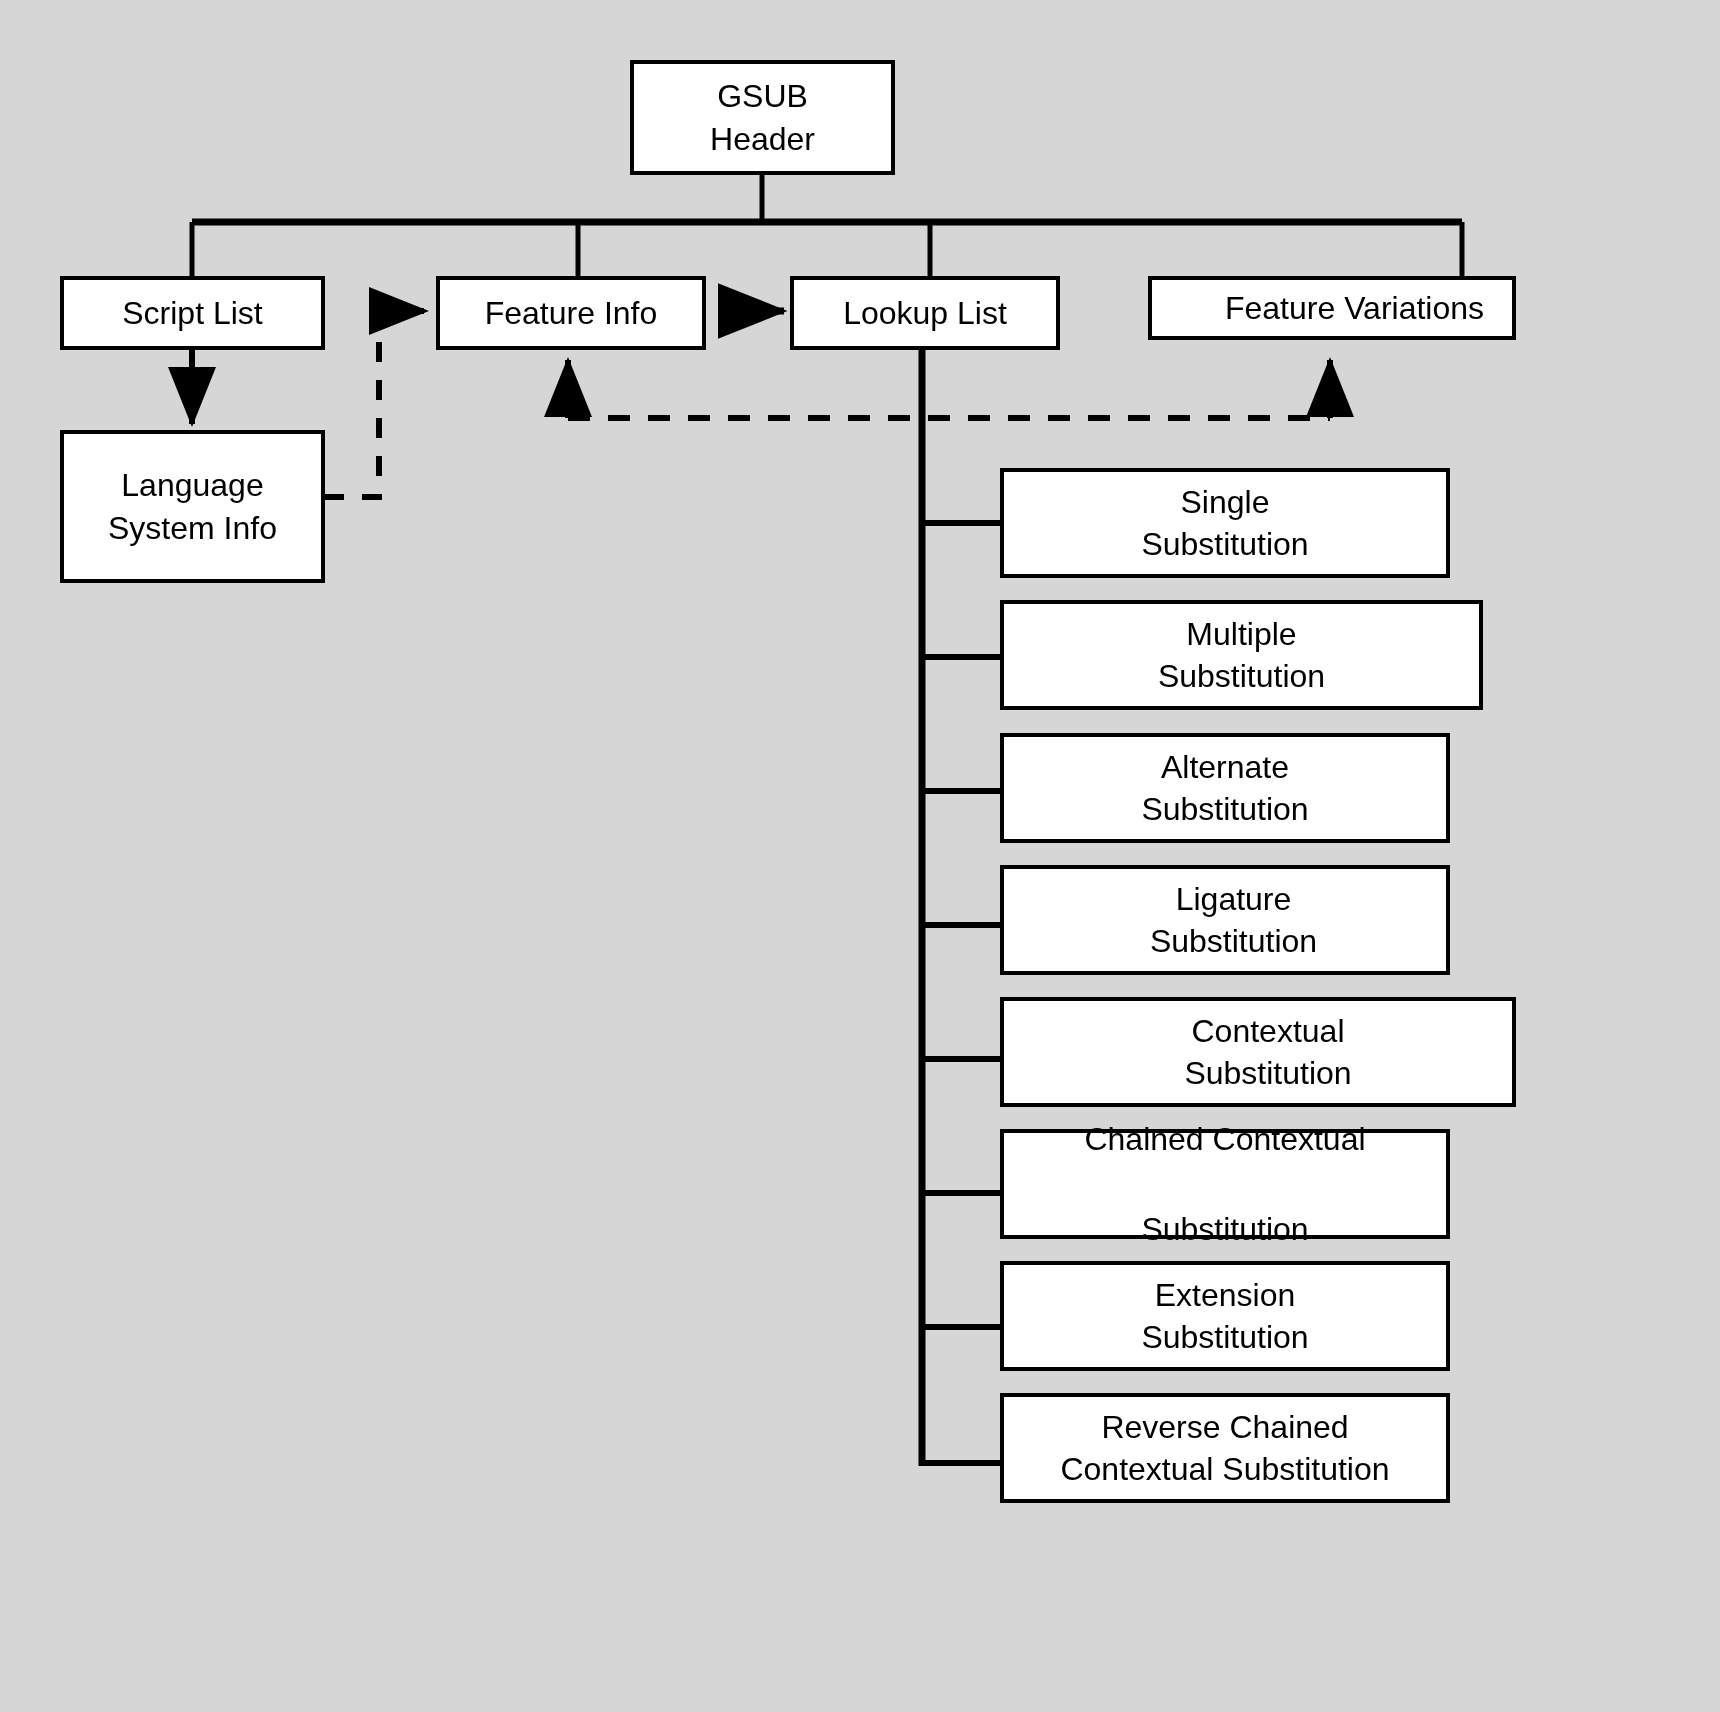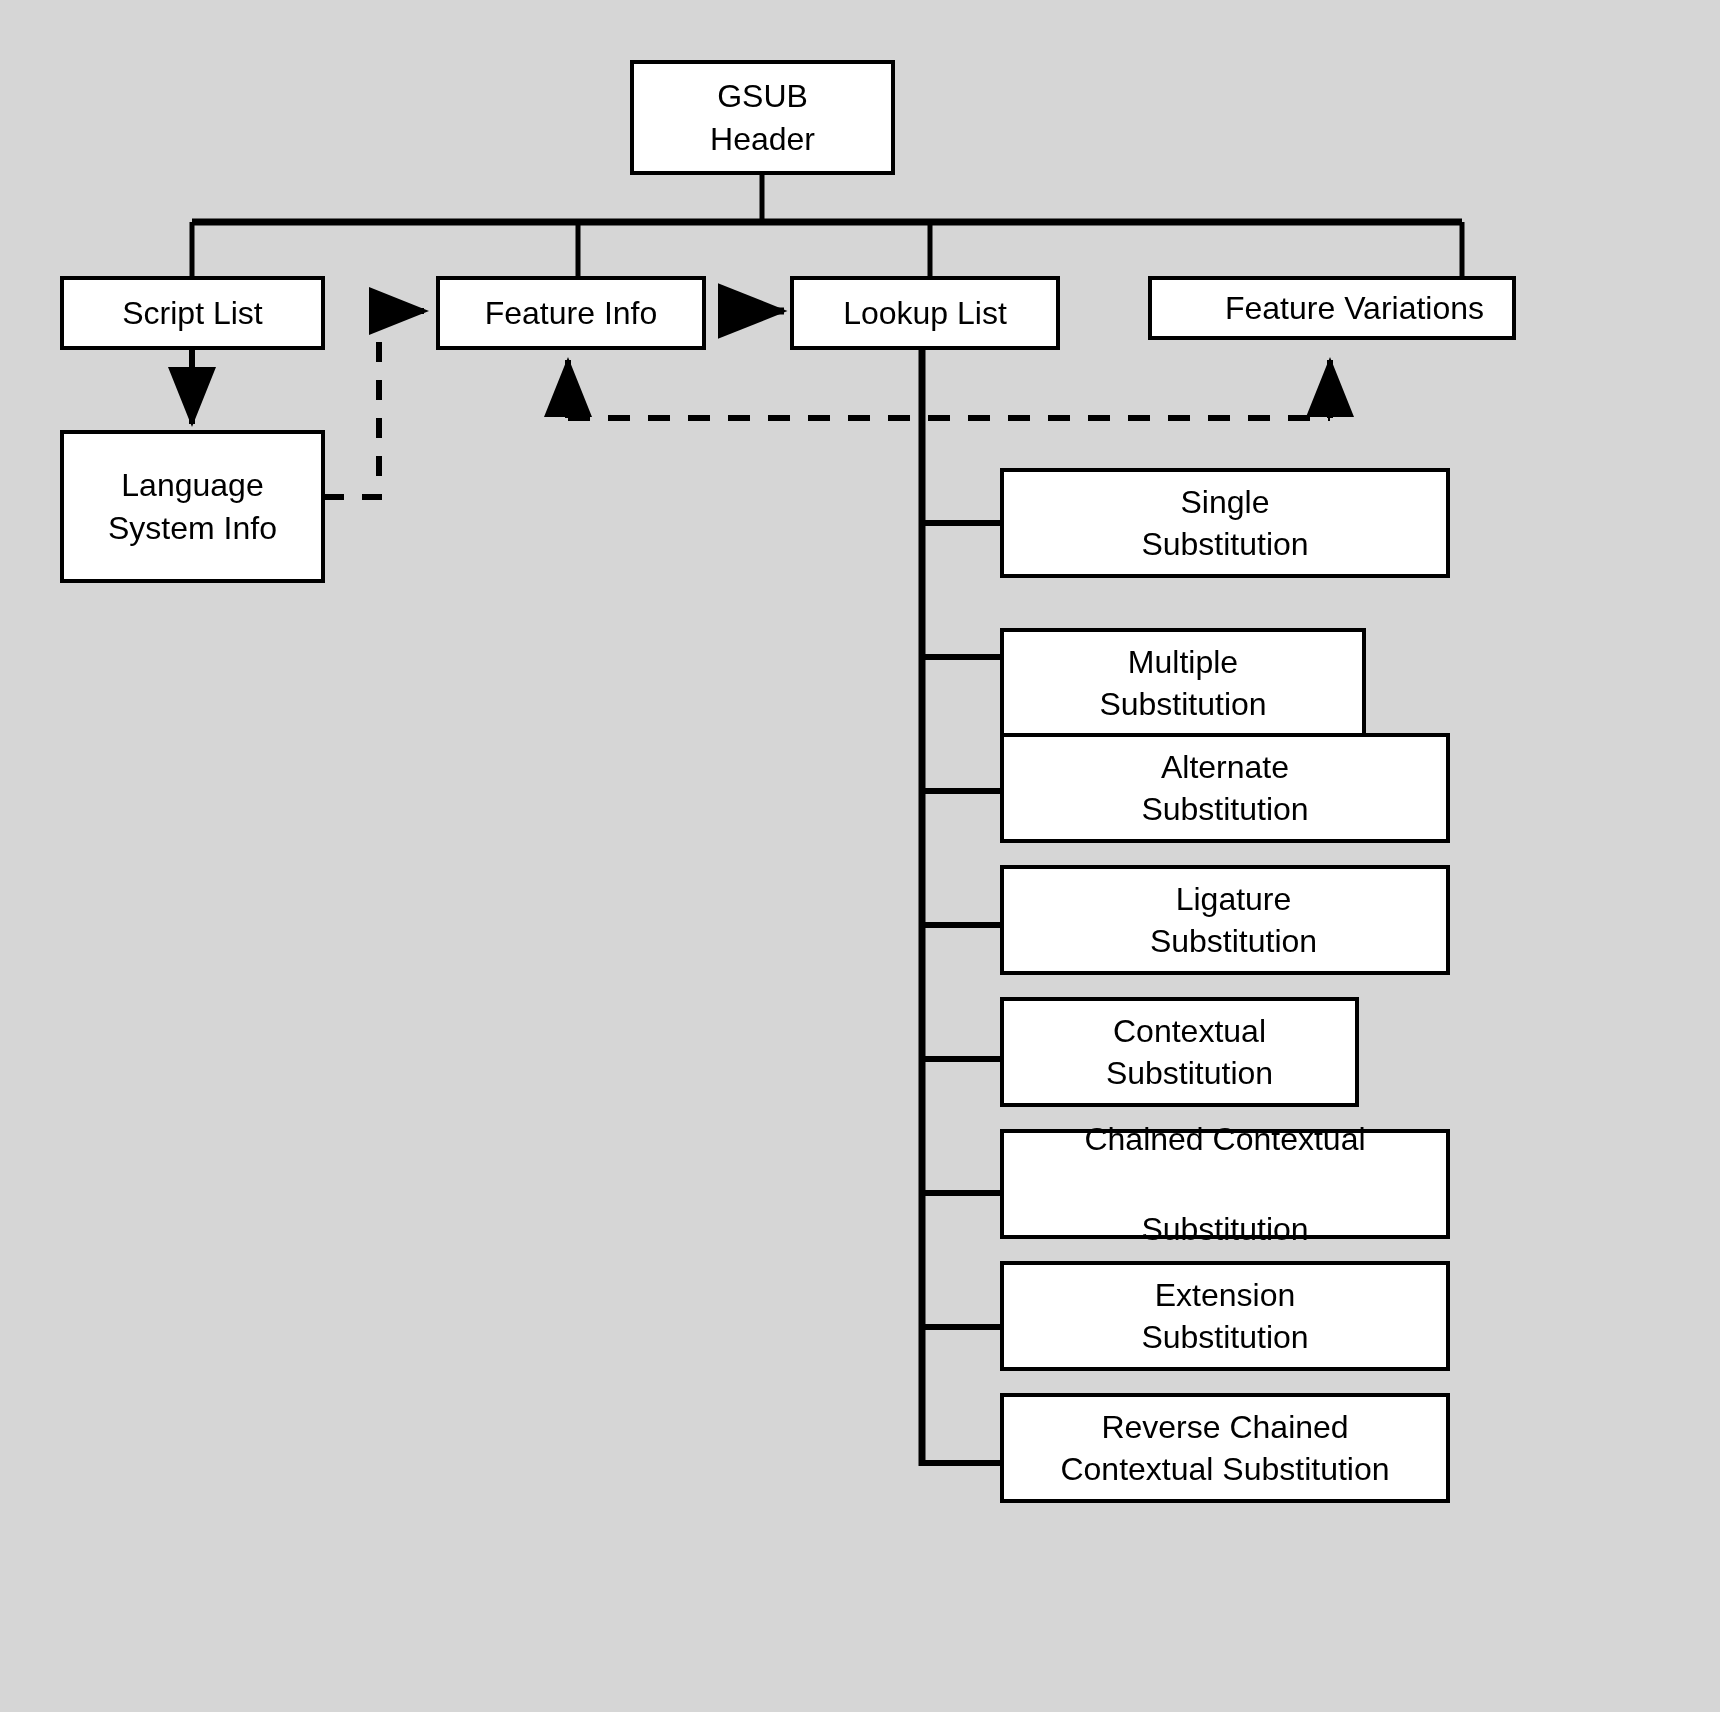--- a/index.html
+++ b/index.html
@@ -107,36 +107,36 @@
   <div class="node" style="left:60px; top:430px; width:265px; height:153px;">
     <span>Language</span>
     <span class="line2">System Info</span>
   </div>
 
   <div class="node" style="left:1000px; top:468px; width:450px; height:110px;">
     <span>Single</span>
     <span class="line2">Substitution</span>
   </div>
 
-  <div class="node" style="left:1000px; top:628px; width:366px; height:110px;">
+  <div class="node" style="left:1000px; top:600px; width:483px; height:110px;">
     <span>Multiple</span>
     <span class="line2">Substitution</span>
   </div>
 
   <div class="node" style="left:1000px; top:733px; width:450px; height:110px;">
     <span>Alternate</span>
     <span class="line2">Substitution</span>
   </div>
 
   <div class="node" style="left:1000px; top:865px; width:450px; height:110px;padding-left:17px;">
     <span>Ligature</span>
     <span class="line2">Substitution</span>
   </div>
 
-  <div class="node" style="left:1000px; top:997px; width:359px; height:110px;padding-left:20px;">
+  <div class="node" style="left:1000px; top:997px; width:516px; height:110px;padding-left:20px;">
     <span>Contextual</span>
     <span class="line2">Substitution</span>
   </div>
 
   <div class="node" style="left:1000px; top:1129px; width:450px; height:110px;gap:48px;">
     <span>Chained Contextual</span>
     <span class="line2">Substitution</span>
   </div>
 
   <div class="node" style="left:1000px; top:1261px; width:450px; height:110px;text-align:right;">

